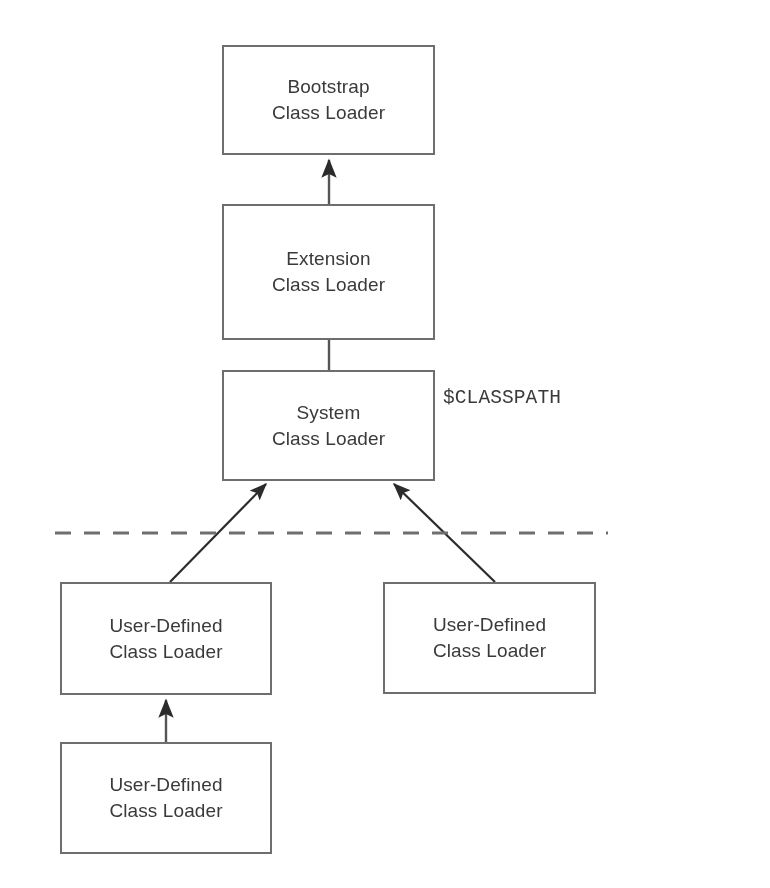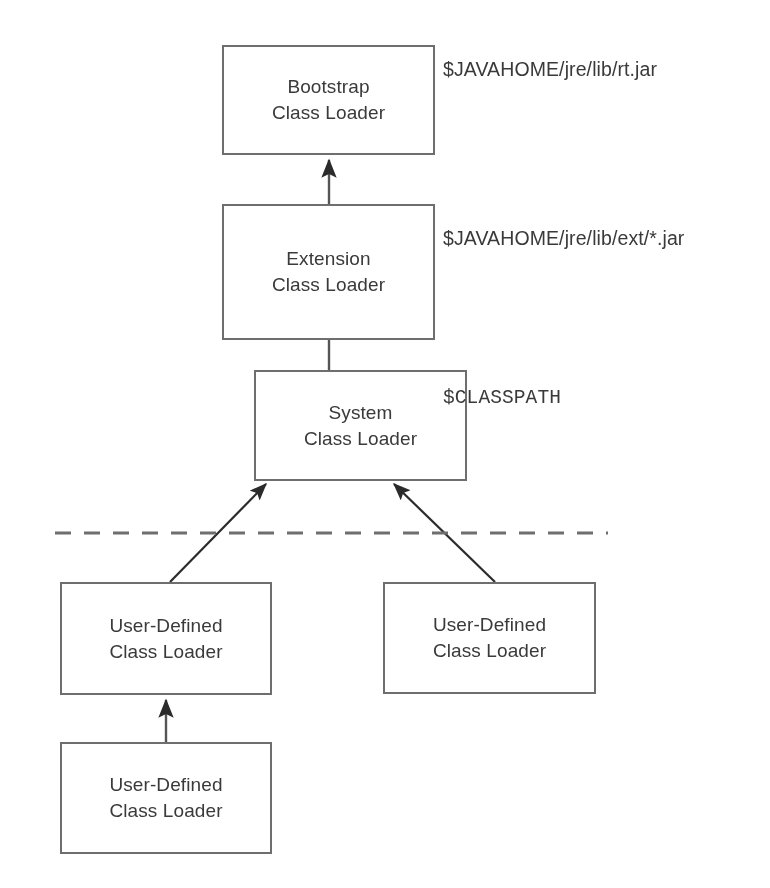--- a/index.html
+++ b/index.html
@@ -82,37 +82,35 @@
   <div class="node" style="left:222px; top:45px; width:213px; height:110px;">
     <span class="line1">Bootstrap</span>
     <span class="line2">Class Loader</span>
   </div>
 
   <div class="node" style="left:222px; top:204px; width:213px; height:136px;">
     <span class="line1">Extension</span>
     <span class="line2">Class Loader</span>
   </div>
 
-  <div class="node" style="left:222px; top:370px; width:213px; height:111px;margin-left:32px;">
+  <div class="node" style="left:222px; top:370px; width:213px; height:111px;">
     <span class="line1">System</span>
     <span class="line2">Class Loader</span>
   </div>
 
   <div class="node" style="left:60px; top:582px; width:212px; height:113px;">
     <span class="line1">User-Defined</span>
     <span class="line2">Class Loader</span>
   </div>
 
   <div class="node" style="left:383px; top:582px; width:213px; height:112px;">
     <span class="line1">User-Defined</span>
     <span class="line2">Class Loader</span>
   </div>
 
   <div class="node" style="left:60px; top:742px; width:212px; height:112px;">
     <span class="line1">User-Defined</span>
     <span class="line2">Class Loader</span>
   </div>
 
-  <div class="annot" style="left:443px; top:60px;">$JAVAHOME/jre/lib/rt.jar</div>
-  <div class="annot" style="left:443px; top:229px;">$JAVAHOME/jre/lib/ext/*.jar</div>
   <div class="annot" style="left:443px; top:389px;font-family:Liberation Mono, monospace;">$CLASSPATH</div>
 
 </div>
 
 </body></html>

